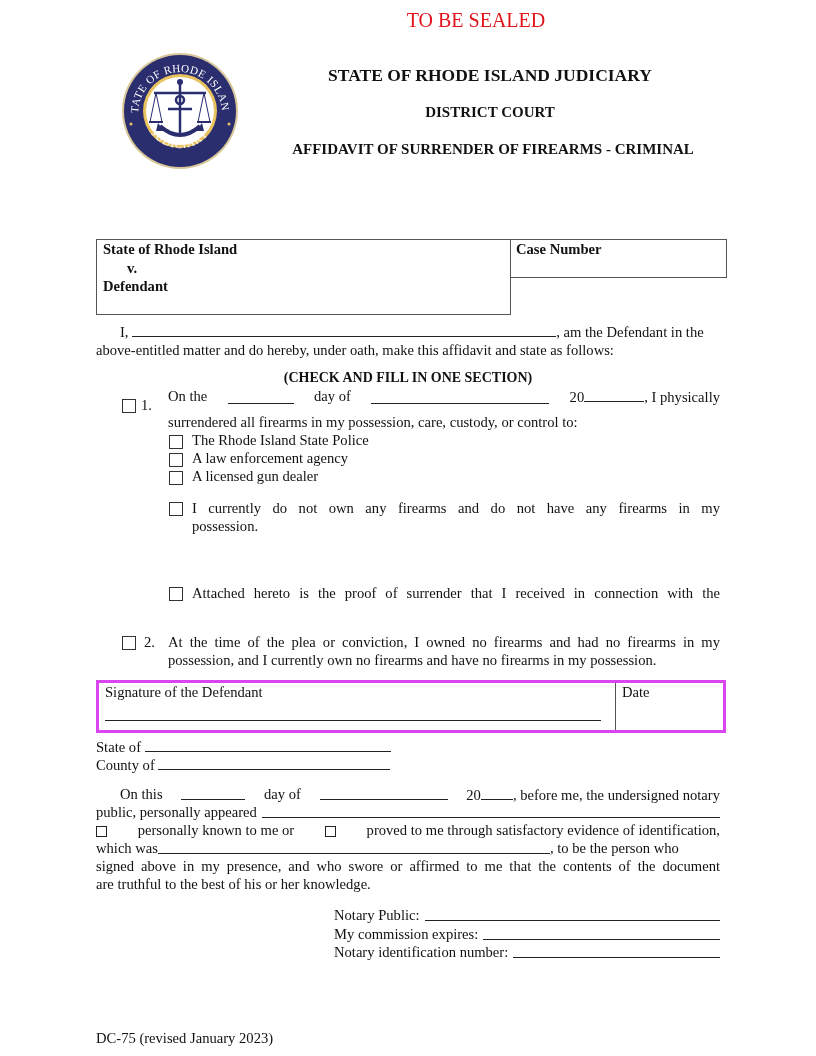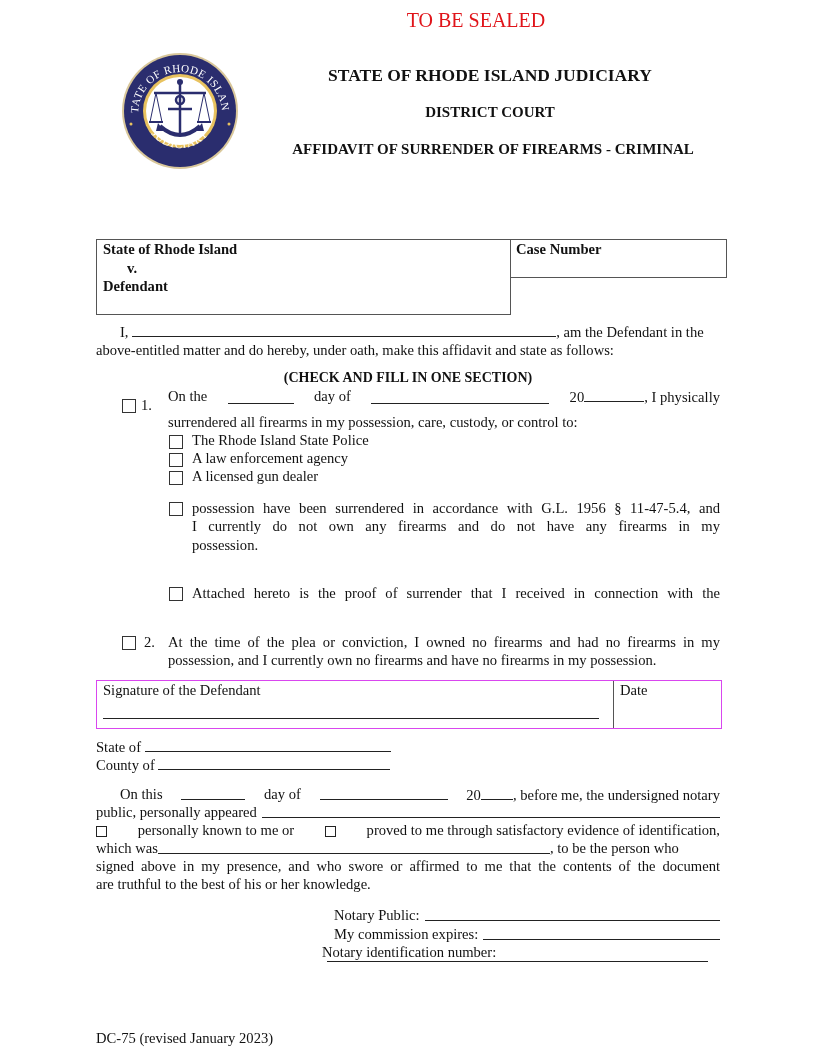--- a/index.html
+++ b/index.html
@@ -11,21 +11,21 @@
   .h1 { left: 290px; width: 400px; top: 65px; text-align: center; font-weight: bold; font-size: 17.5px; }
   .h2 { left: 290px; width: 400px; top: 104px; text-align: center; font-weight: bold; font-size: 15px; }
   .h3 { left: 270px; width: 446px; top: 141px; text-align: center; font-weight: bold; font-size: 15px; }
   .caption-box { left: 96px; top: 239px; width: 413px; height: 74px; border: 1px solid #555; }
   .case-box { left: 510px; top: 239px; width: 216px; height: 37px; border: 1px solid #555; border-left: none; }
   .cap-line { position: absolute; left: 6px; font-weight: bold; font-size: 14.6px; }
   .chk { display: inline-block; width: 12px; height: 12px; border: 1px solid #333; vertical-align: -1px; background: #fff; }
   .smchk { display: inline-block; width: 9px; height: 9px; border: 1.5px solid #222; vertical-align: 0px; }
   .blank { display: inline-block; border-bottom: 1px solid #222; height: 13px; vertical-align: baseline; }
   .row { position: absolute; white-space: nowrap; }
-  .sig-box { left: 96px; top: 680px; width: 624px; height: 47px; border: 1px solid #d946ef; }
+  .sig-box { left: 96px; top: 680px; width: 624px; height: 47px; border: 3px solid #d946ef; }
   .sig-divider { position: absolute; left: 516px; top: 0; bottom: 0; border-left: 1px solid #555; }
   .just { text-align: justify; text-align-last: justify; }
 </style>
 </head>
 <body>
 
 <div class="abs sealed">TO BE SEALED</div>
 
 <div class="abs seal">
   <svg width="124" height="118" viewBox="0 0 124 118">
@@ -98,21 +98,20 @@
 
 <span class="abs chk" style="left:169px; top:435px;"></span>
 <div class="row" style="left:192px; top:432px;">The Rhode Island State Police</div>
 <span class="abs chk" style="left:169px; top:453px;"></span>
 <div class="row" style="left:192px; top:450px;">A law enforcement agency</div>
 <span class="abs chk" style="left:169px; top:471px;"></span>
 <div class="row" style="left:192px; top:468px;">A licensed gun dealer</div>
 
 <span class="abs chk" style="left:169px; top:502px;"></span>
 <div class="abs" style="left:192px; top:499px; width:528px; line-height:18.3px;">
-  <div class="just">possession have been surrendered in accordance with G.L. 1956 § 11-47-5.4, and</div>
   <div class="just">I currently do not own any firearms and do not have any firearms in my</div>
   <div>possession.</div>
 </div>
 
 <span class="abs chk" style="left:169px; top:587px;"></span>
 <div class="abs" style="left:192px; top:584px; width:528px; line-height:18.3px;">
   <div class="just">Attached hereto is the proof of surrender that I received in connection with the</div>
 </div>
 
 <span class="abs chk" style="left:122px; top:636px;"></span>
@@ -165,18 +164,18 @@
 <div class="row" style="left:96px; top:876px;">are truthful to the best of his or her knowledge.</div>
 
 <div class="row" style="left:334px; top:907px; width:386px; display:flex;">
   <span>Notary Public:</span>
   <span class="blank" style="flex:1; margin-left:5px;"></span>
 </div>
 <div class="row" style="left:334px; top:926px; width:386px; display:flex;">
   <span>My commission expires:</span>
   <span class="blank" style="flex:1; margin-left:5px;"></span>
 </div>
-<div class="row" style="left:322px; top:944px; width:386px; display:flex;flex-direction:column;">
+<div class="row" style="left:334px; top:944px; width:386px; display:flex;">
   <span>Notary identification number:</span>
   <span class="blank" style="flex:1; margin-left:5px;"></span>
 </div>
 
 <div class="row" style="left:96px; top:1030px;">DC-75 (revised January 2023)</div>
 
 </body></html>

